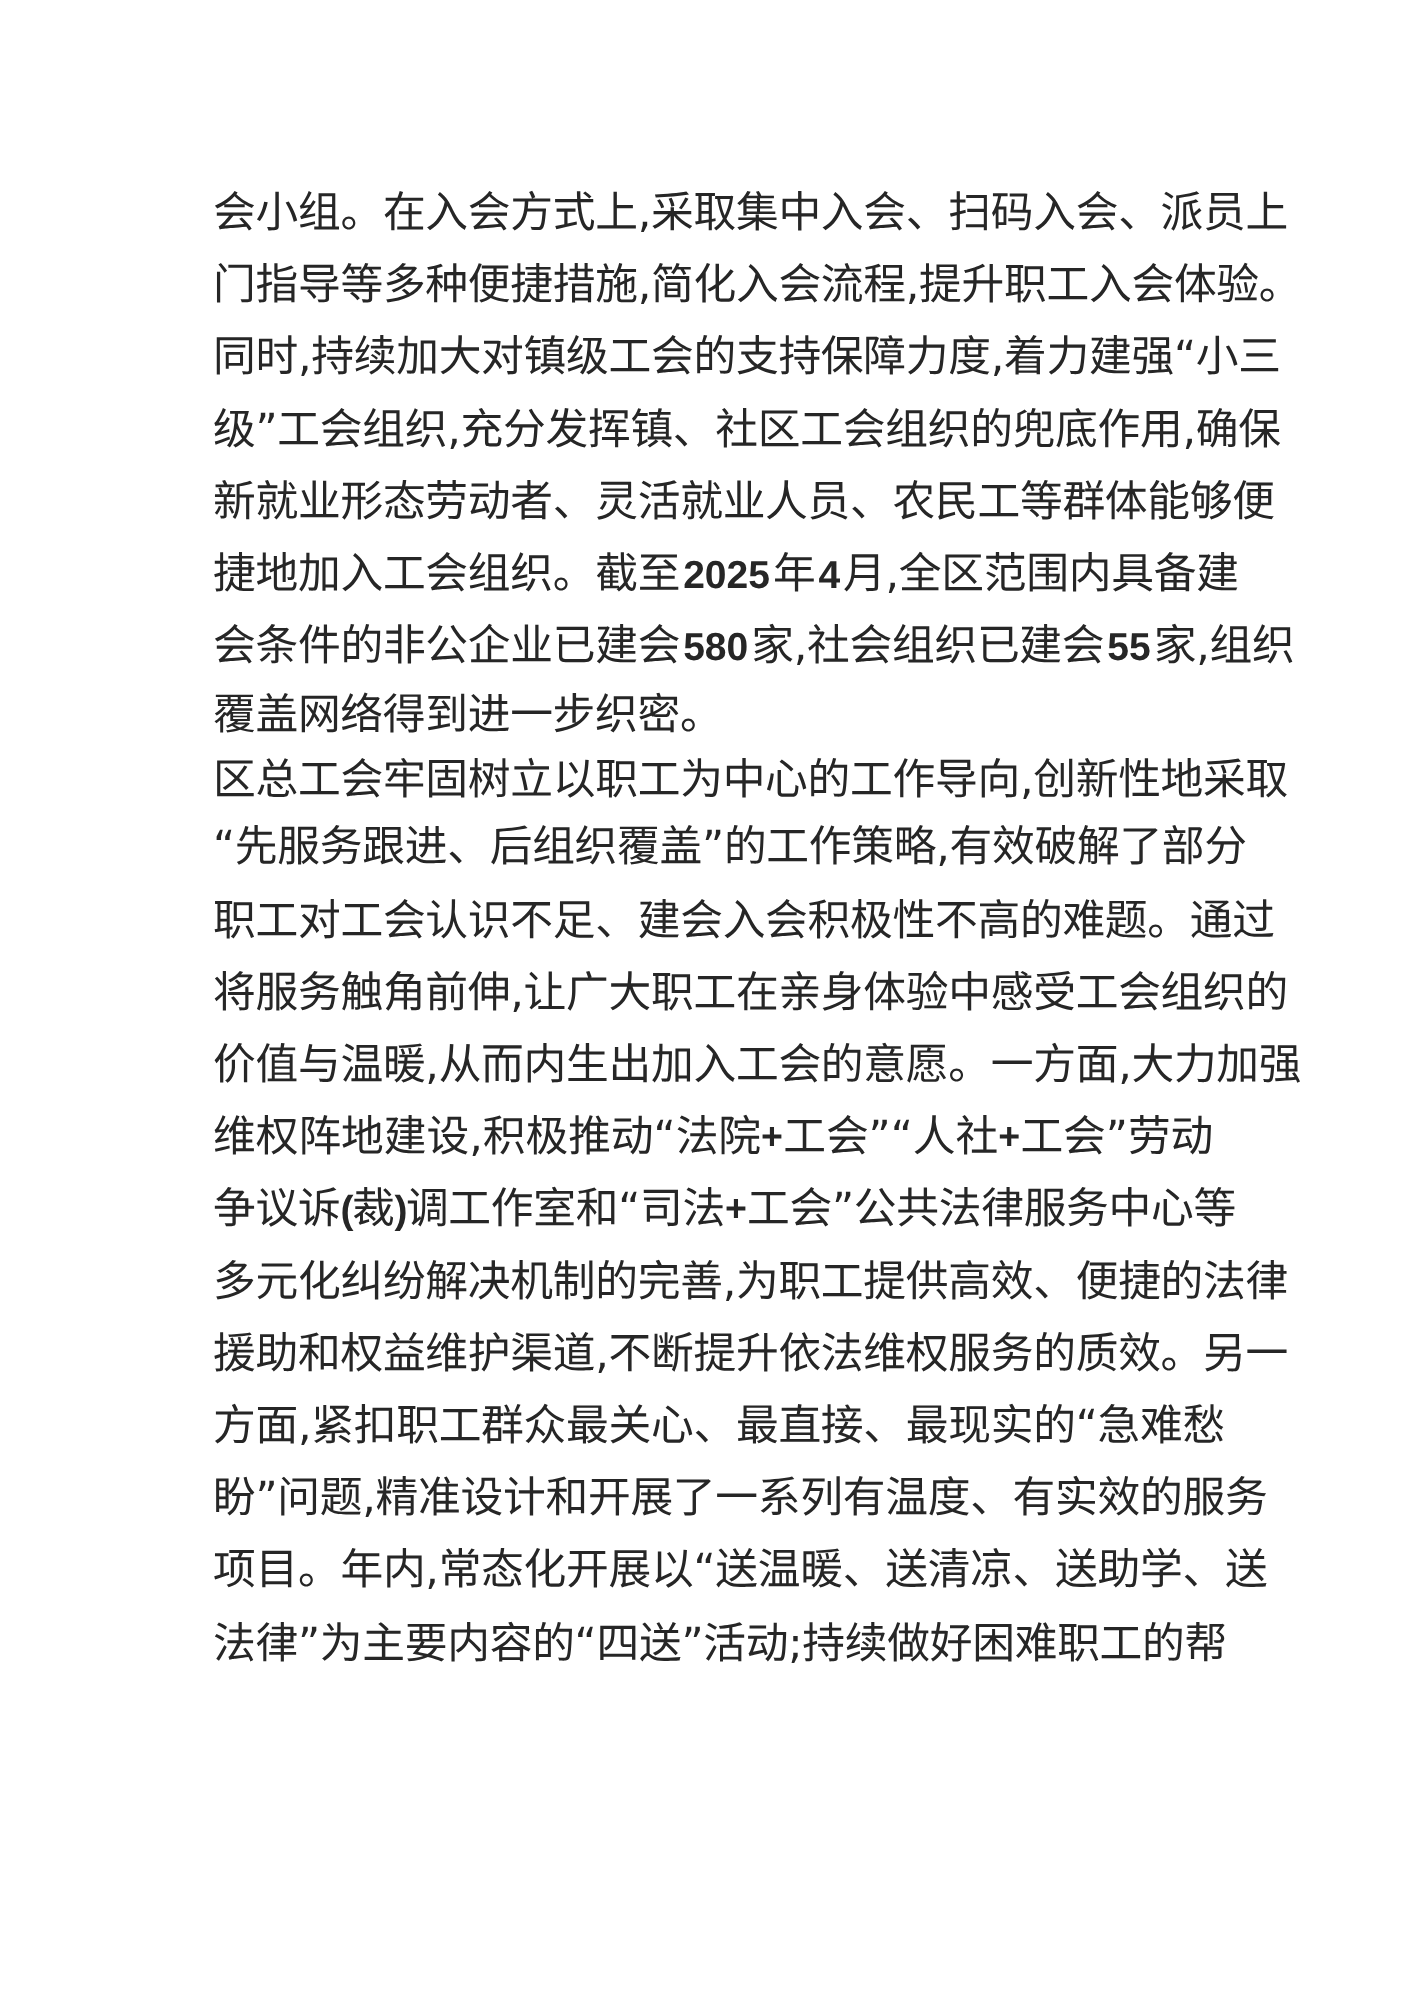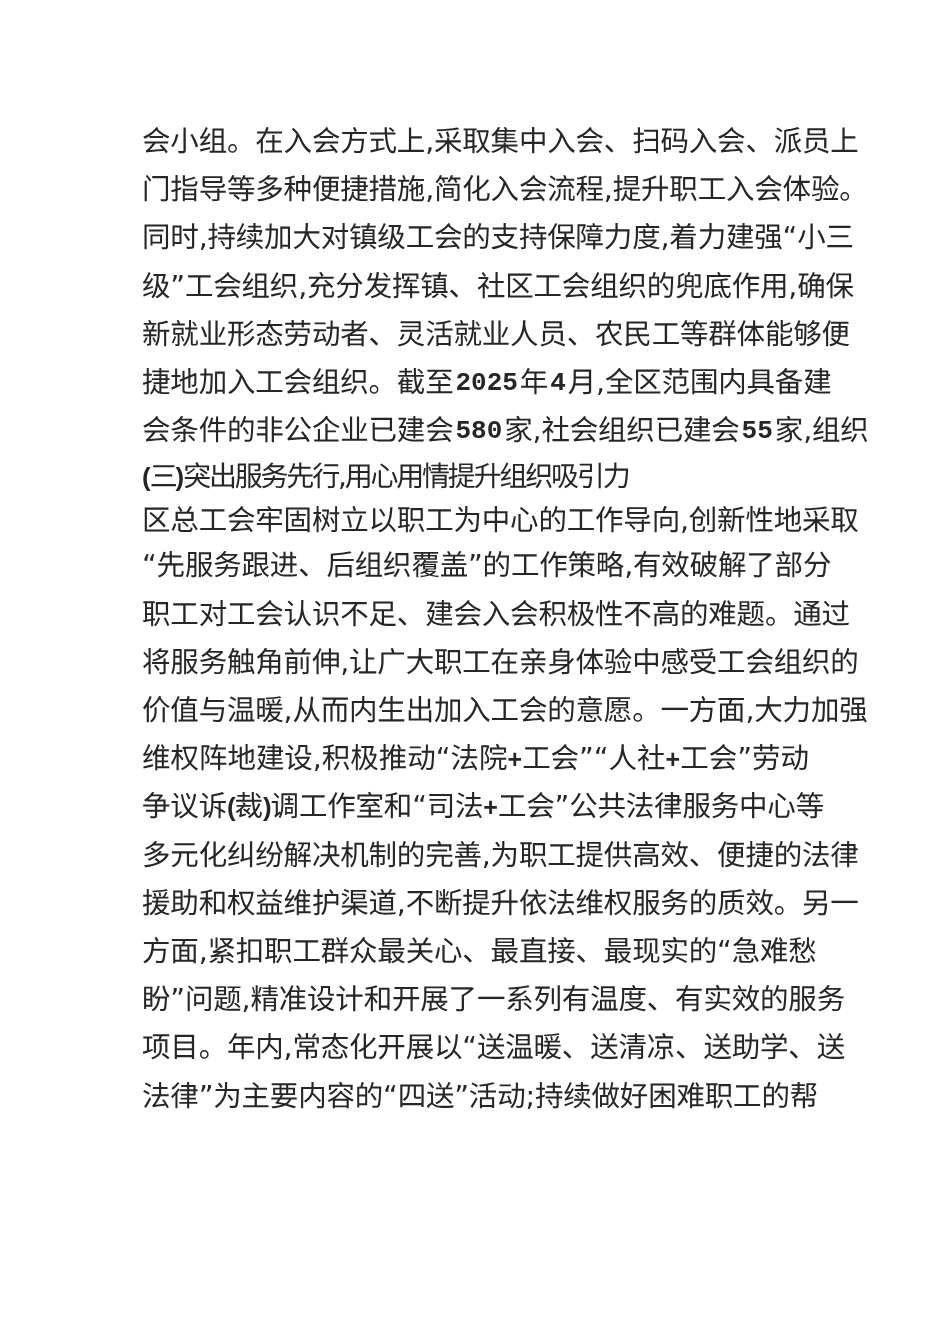--- a/index.html
+++ b/index.html
@@ -75,21 +75,21 @@
     white-space: nowrap;
   }
 
   
   .lead-tight {
     line-height: 43px;
   }
 
   
   .num {
-    font-family: Liberation Mono, monospace;
+    font-family: Liberation Sans, sans-serif;
     font-weight: 700;
     font-size: 26px;
     letter-spacing: 0;
     padding: 0 2px;
   }
 
   
   .plus {
     font-family: "Liberation Sans", "DejaVu Sans", sans-serif;
     font-weight: 700;
@@ -309,25 +309,23 @@
           <span>建</span>
           <span>会</span>
           <span> </span>
           <span class="num">55</span>
           <span> </span>
           <span>家</span>
           <span>,</span>
           <span>组</span>
           <span>织</span>
         </span>
+      <span class="ln lead-tight">覆盖网络得到进一步织密。</span>
     </div>
 
-    <div class="heading">
-      <span class="ln"><span class="ascii">(</span>三<span class="ascii">)</span>突出服务先行,用心用情提升组织吸引力</span>
-    </div>
 
     <div class="para">
       <span class="ln just lead-tight">
           <span>区</span>
           <span>总</span>
           <span>工</span>
           <span>会</span>
           <span>牢</span>
           <span>固</span>
           <span>树</span>

